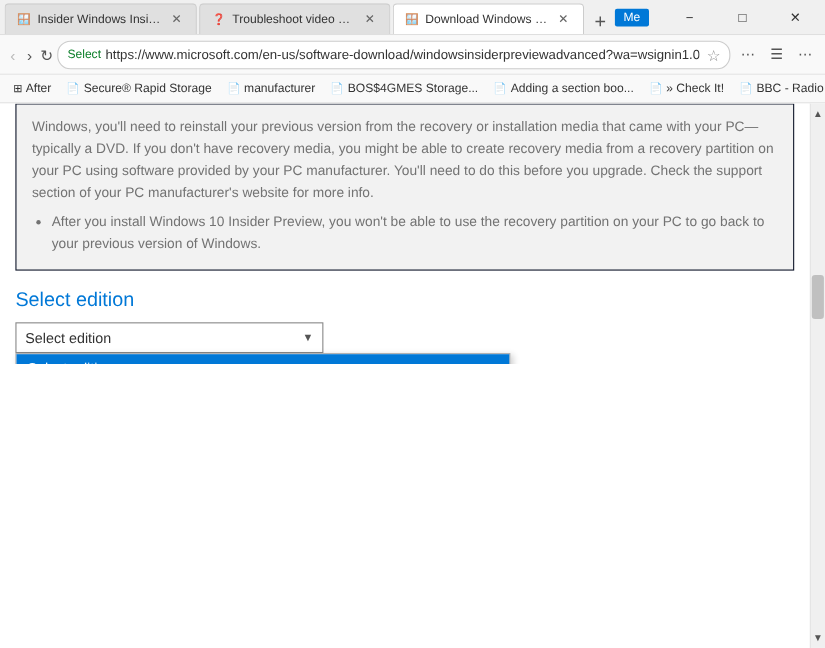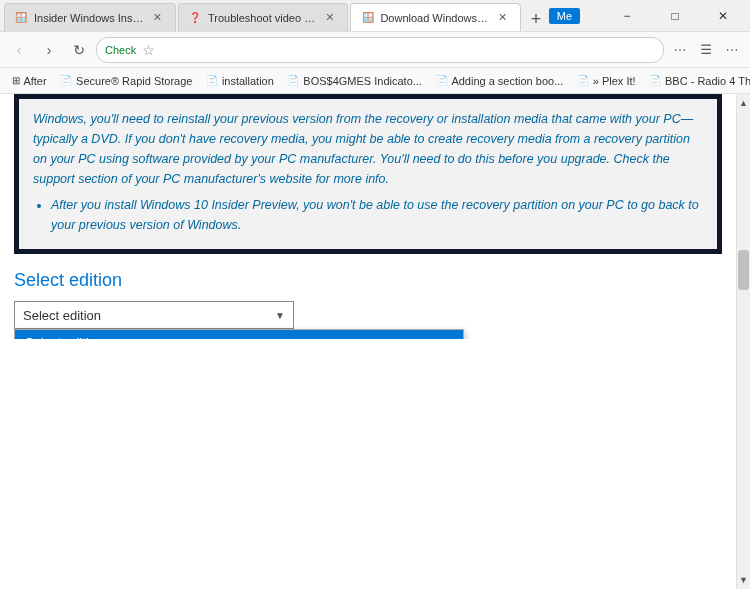--- a/index.html
+++ b/index.html
@@ -102,21 +102,21 @@
       font-size: 12px;
       color: #333;
       cursor: pointer;
     }
     .me-btn {
       background: #0078d7;
       color: #fff;
       font-size: 11px;
       padding: 2px 8px;
       border-radius: 2px;
-      margin-right: 16px;
+      margin-right: 6px;
       cursor: pointer;
     }
 
     
     .address-bar {
       display: flex;
       align-items: center;
       background: #f9f9f9;
       border-bottom: 1px solid #e0e0e0;
       padding: 4px 6px;
@@ -253,27 +253,26 @@
     }
 
     .page-inner {
       padding: 0 14px 10px 14px;
       overflow: hidden;
     }
 
     
     .info-box {
       background: #f2f2f2;
-      border: 5px solid #0f172a;
+      border: 1px solid #0f172a;
       padding: 10px 14px;
       margin-bottom: 16px;
       font-size: 12.5px;
-      color: #0369a1;
+      color: #737373;
       line-height: 1.6;
-      font-style: italic;
     }
     .info-box ul {
       margin-top: 6px;
       padding-left: 18px;
     }
     .info-box li {
       margin-bottom: 4px;
     }
 
     
@@ -356,54 +355,55 @@
     <div class="wc-btn">□</div>
     <div class="wc-btn wc-close">✕</div>
   </div>
 </div>
 
 <div class="address-bar">
   <div class="nav-btn disabled">‹</div>
   <div class="nav-btn">›</div>
   <div class="nav-btn">↻</div>
   <div class="address-input-wrap">
-    <span class="secure-icon">Check</span>
+    <span class="secure-icon">Select</span>
+    <span class="address-text">https://www.microsoft.com/en-us/software-download/windowsinsiderpreviewadvanced?wa=wsignin1.0</span>
     <span class="star-btn">☆</span>
   </div>
   <div class="toolbar-icons">
     <div class="toolbar-icon">⋯</div>
     <div class="toolbar-icon">☰</div>
     <div class="toolbar-icon">⋯</div>
   </div>
 </div>
 
 <div class="bookmarks-bar">
   <div class="bookmark-item">
     <span class="bookmark-icon">⊞</span>
     <span>After</span>
   </div>
   <div class="bookmark-item">
     <span class="bookmark-icon">📄</span>
     <span>Secure® Rapid Storage</span>
   </div>
   <div class="bookmark-item">
     <span class="bookmark-icon">📄</span>
-    <span>installation</span>
-  </div>
-  <div class="bookmark-item">
-    <span class="bookmark-icon">📄</span>
-    <span>BOS$4GMES Indicato...</span>
+    <span>manufacturer</span>
+  </div>
+  <div class="bookmark-item">
+    <span class="bookmark-icon">📄</span>
+    <span>BOS$4GMES Storage...</span>
   </div>
   <div class="bookmark-item">
     <span class="bookmark-icon">📄</span>
     <span>Adding a section boo...</span>
   </div>
   <div class="bookmark-item">
     <span class="bookmark-icon">📄</span>
-    <span>» Plex It!</span>
+    <span>» Check It!</span>
   </div>
   <div class="bookmark-item">
     <span class="bookmark-icon">📄</span>
     <span>BBC - Radio 4 The Ar...</span>
   </div>
 
 </div>
 
 <div class="browser-content">
   <div class="page-content">

